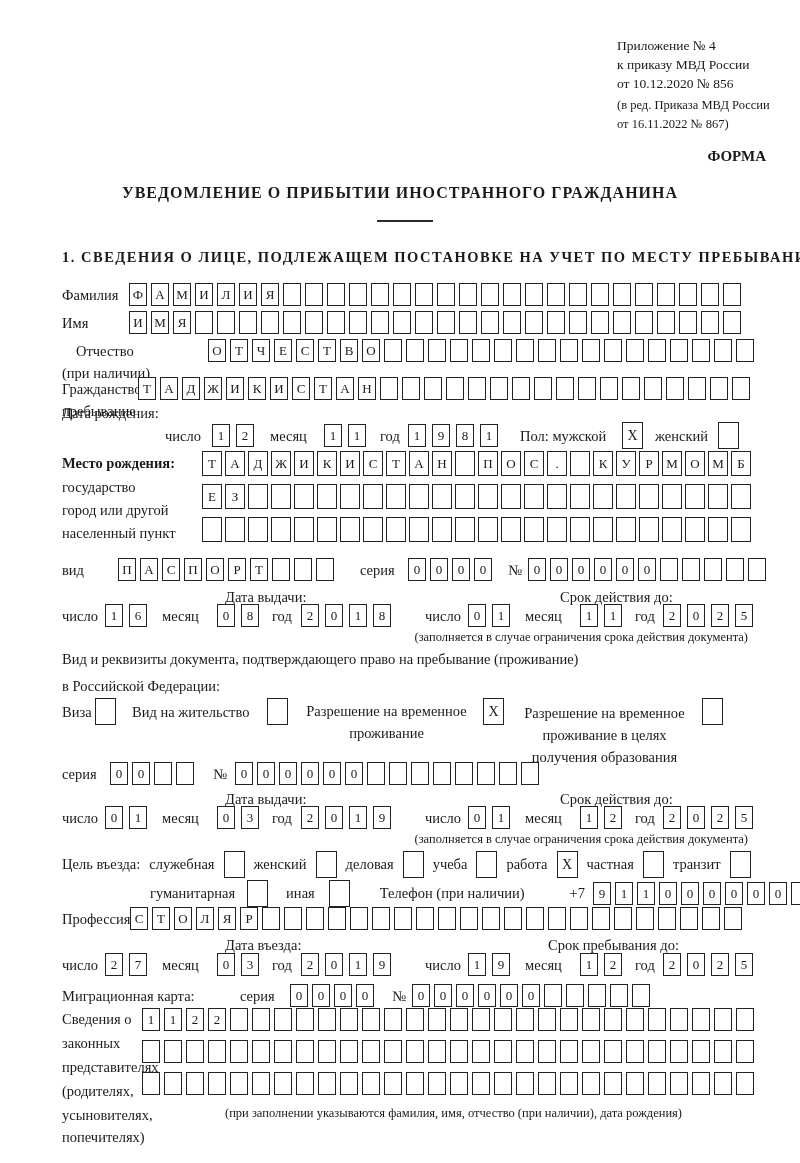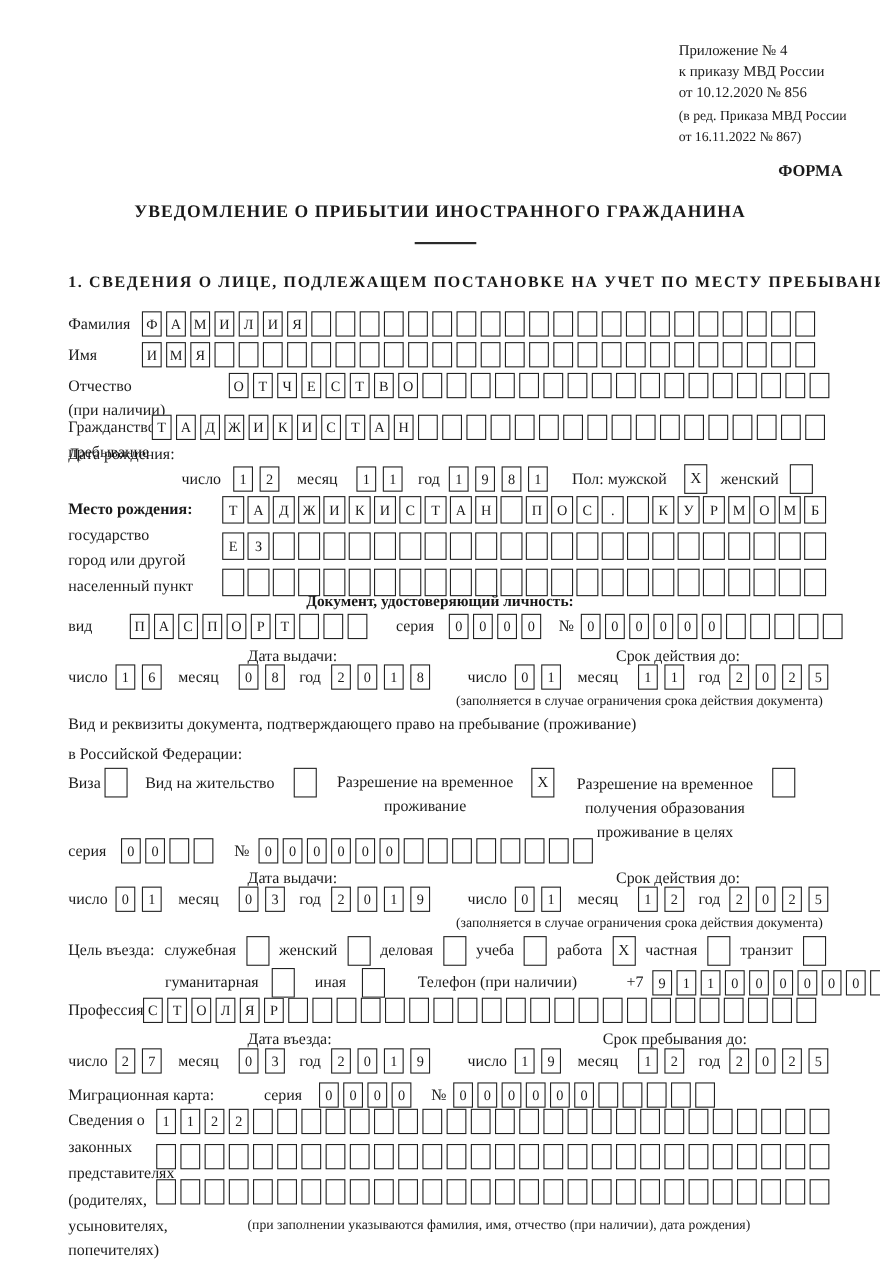--- a/index.html
+++ b/index.html
@@ -98,21 +98,21 @@
       <span class="cell"></span>
       <span class="cell"></span>
       <span class="cell"></span>
       <span class="cell"></span>
       <span class="cell"></span>
       <span class="cell"></span>
       <span class="cell"></span>
       <span class="cell"></span>
     </div>
 
-  <div class="abs lbl" style="left:62px;top:343px;">Отчество</div>
+  <div class="abs lbl" style="left:76px;top:343px;">Отчество</div>
   <div class="abs lbl" style="left:62px;top:365px;">(при наличии)</div>
   <div class="abs cells" style="left:208px;top:339px;">
       <span class="cell">О</span>
       <span class="cell">Т</span>
       <span class="cell">Ч</span>
       <span class="cell">Е</span>
       <span class="cell">С</span>
       <span class="cell">Т</span>
       <span class="cell">В</span>
       <span class="cell">О</span>
@@ -271,21 +271,20 @@
       <span class="cell"></span>
       <span class="cell"></span>
       <span class="cell"></span>
       <span class="cell"></span>
       <span class="cell"></span>
       <span class="cell"></span>
       <span class="cell"></span>
       <span class="cell"></span>
     </div>
 
-  <div class="abs center b" style="top:540px;font-size:14px;">Документ, удостоверяющий личность:</div>
   <div class="abs lbl" style="left:62px;top:562px;">вид</div>
   <div class="abs cells" style="left:118px;top:558px;">
       <span class="cell">П</span>
       <span class="cell">А</span>
       <span class="cell">С</span>
       <span class="cell">П</span>
       <span class="cell">О</span>
       <span class="cell">Р</span>
       <span class="cell">Т</span>
       <span class="cell"></span>
@@ -366,22 +365,22 @@
     </div>
   <div class="abs optblock" style="left:299px;top:700px;width:175px;">
     <div>Разрешение на временное</div>
     <div>проживание</div>
   </div>
   <div class="abs cells cb" style="left:483px;top:698px;">
       <span class="cell">X</span>
     </div>
   <div class="abs optblock" style="left:517px;top:702px;width:175px;">
     <div>Разрешение на временное</div>
+    <div>проживание в целях</div>
     <div>получения образования</div>
-    <div>проживание в целях</div>
   </div>
   <div class="abs cells cb" style="left:702px;top:698px;">
       <span class="cell"></span>
     </div>
 
   <div class="abs lbl" style="left:62px;top:766px;">серия</div>
   <div class="abs cells" style="left:110px;top:762px;">
       <span class="cell">0</span>
       <span class="cell">0</span>
       <span class="cell"></span>

